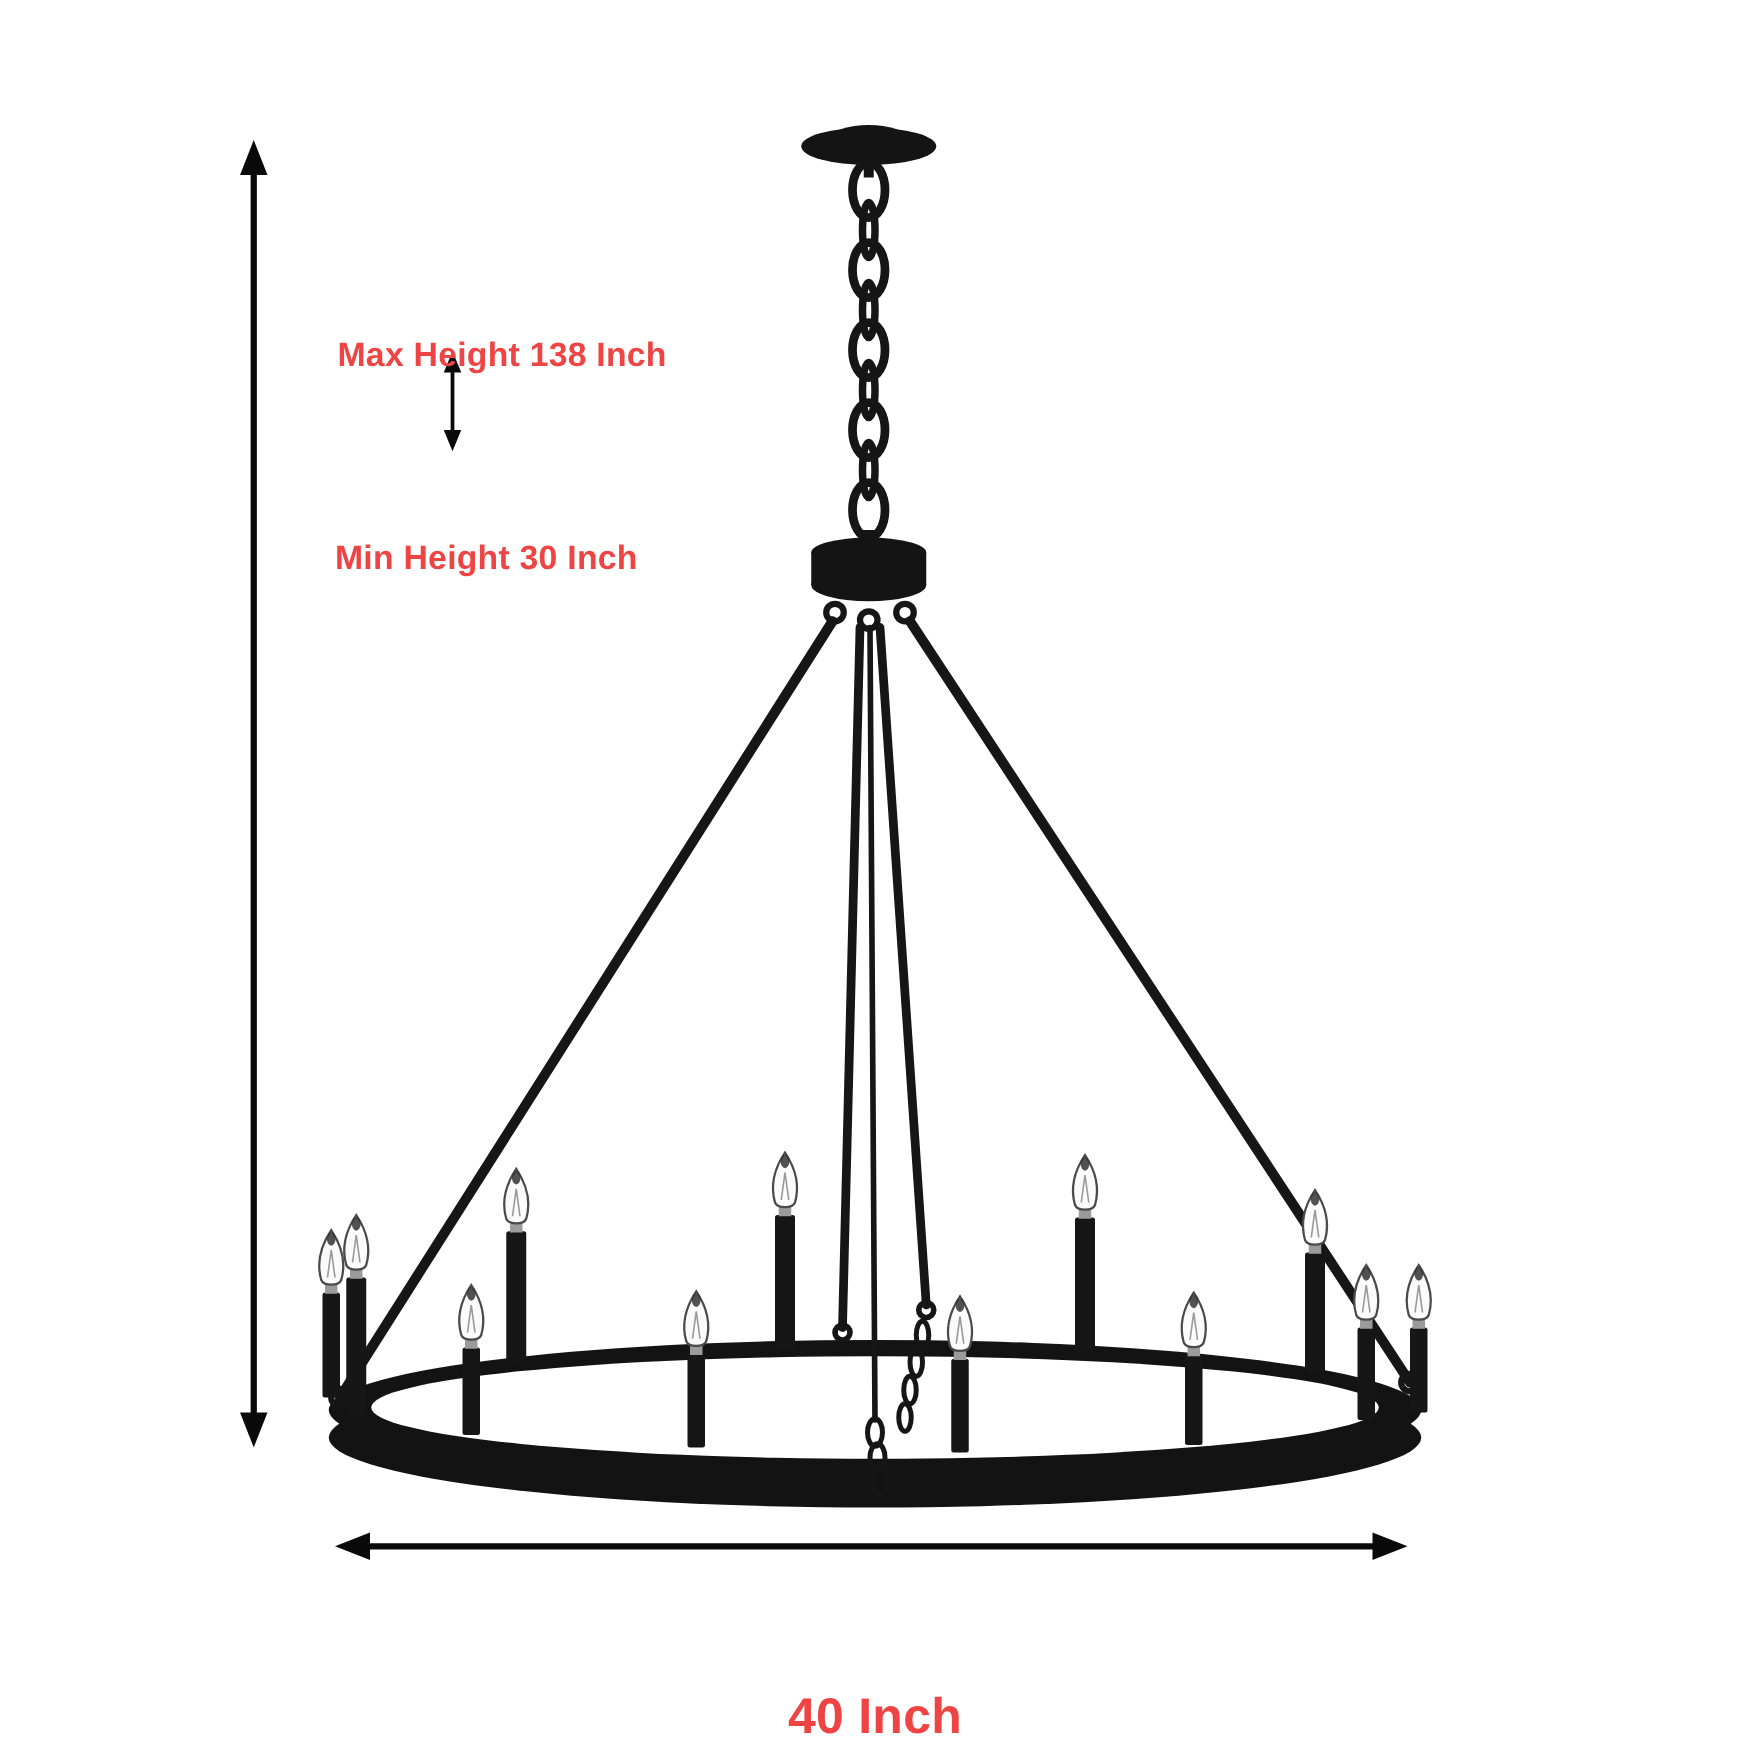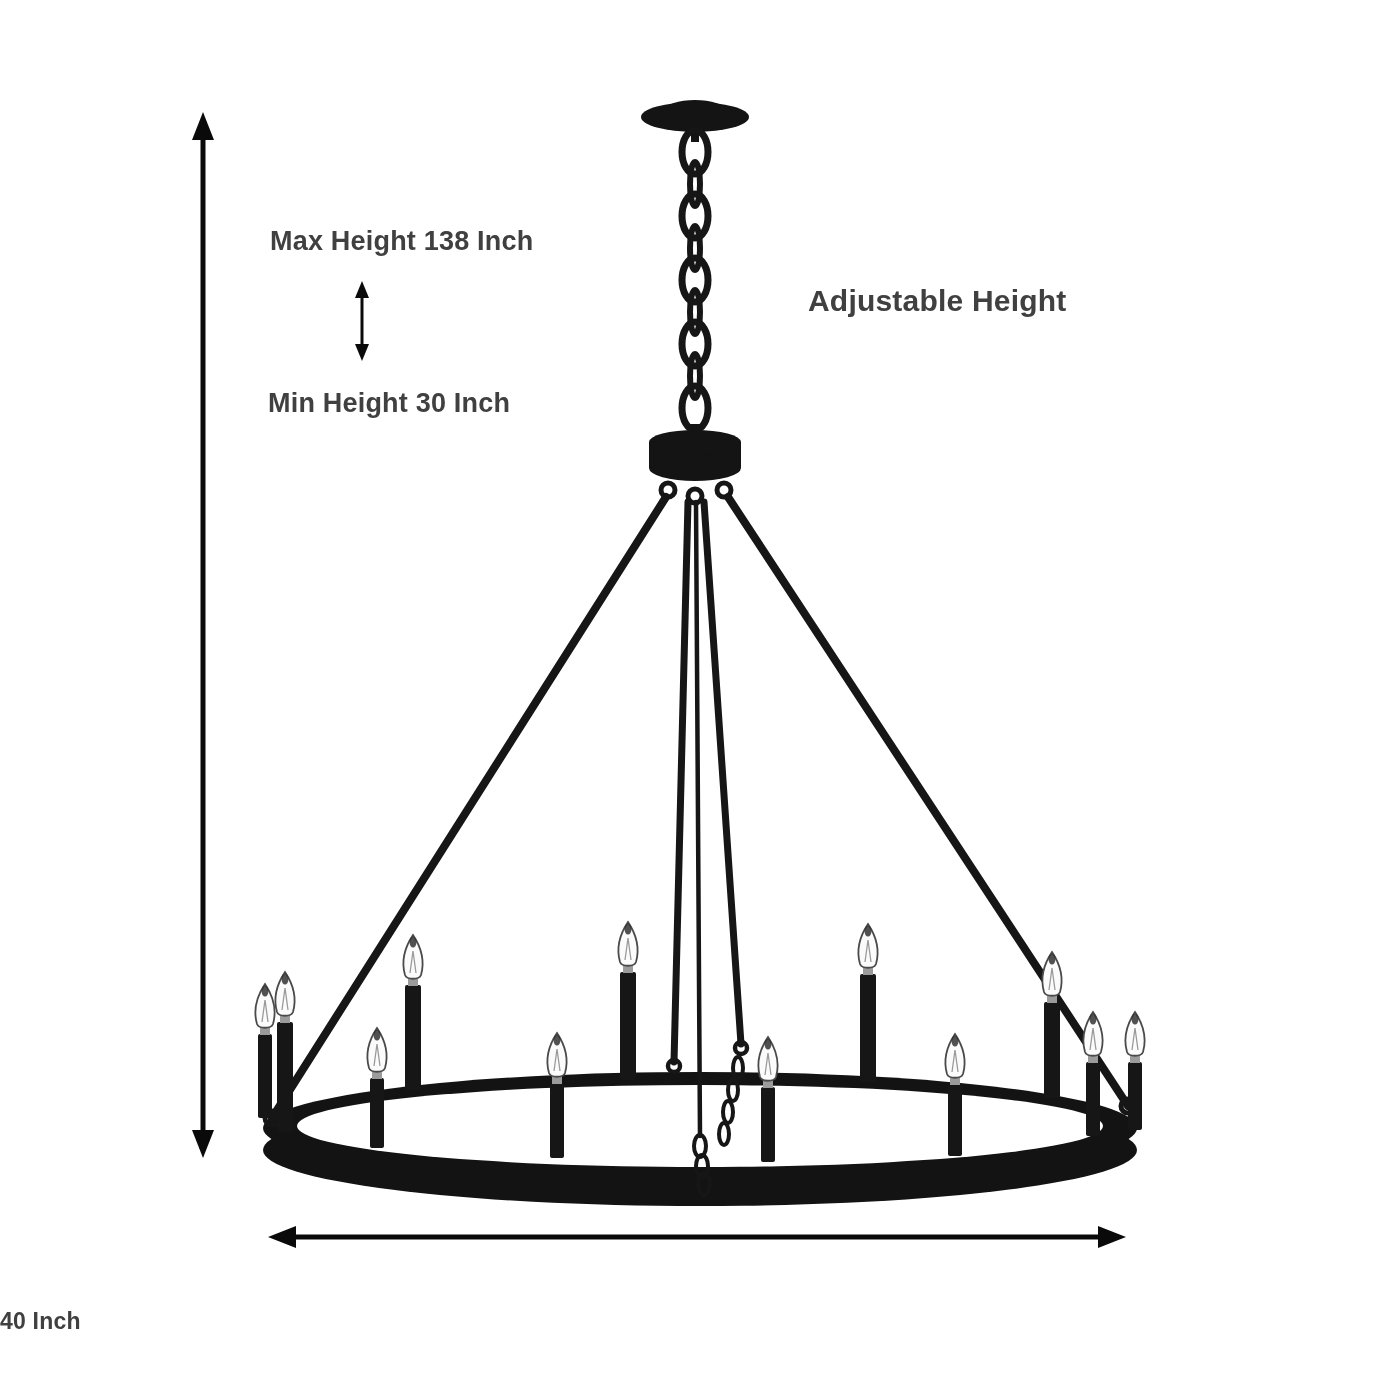--- a/index.html
+++ b/index.html
@@ -9,28 +9,29 @@
     height: 1400px;
     background: #ffffff;
     font-family: "Liberation Sans", sans-serif;
     color: #000;
     overflow: hidden;
   }
   .stage svg { position: absolute; left: 0; top: 0; }
   .dim-label {
     position: absolute;
     font-weight: 600;
-    color: #404040;
+    color: #ef4444;
     white-space: nowrap;
     letter-spacing: 0.2px;
+    margin-top: 43px;
   }
   .lbl-max   { left: 270px; top: 226px;  font-size: 27px; }
   .lbl-min   { left: 268px; top: 388px;  font-size: 27px; }
   .lbl-adj   { left: 808px; top: 284px;  font-size: 30px; }
-  .lbl-width { left: 0; right: 0; top: 1308px; font-size: 23px; text-align: left; }
+  .lbl-width { left: 0; right: 0; top: 1308px; font-size: 40px; text-align: center; }
 </style>
 </head>
 <body>
 
 <div class="stage">
 
   <svg width="1400" height="1400" viewBox="0 0 1400 1400">
     <defs>
       <g id="bulb">
         <rect x="-5" y="-7" width="10" height="8" fill="#9b9b9b"></rect>
@@ -162,16 +163,15 @@
         </g>
       <g transform="translate(1135,1130)">
           <rect x="-7" y="-68" width="14" height="68" rx="2"></rect>
           <use href="#bulb" transform="translate(0,-68)"></use>
         </g>
     </g>
   </svg>
 
   <div class="dim-label lbl-max">Max Height 138 Inch</div>
   <div class="dim-label lbl-min">Min Height 30 Inch</div>
-  <div class="dim-label lbl-adj">Adjustable Height</div>
   <div class="dim-label lbl-width">40 Inch</div>
 
 </div>
 
 </body></html>

